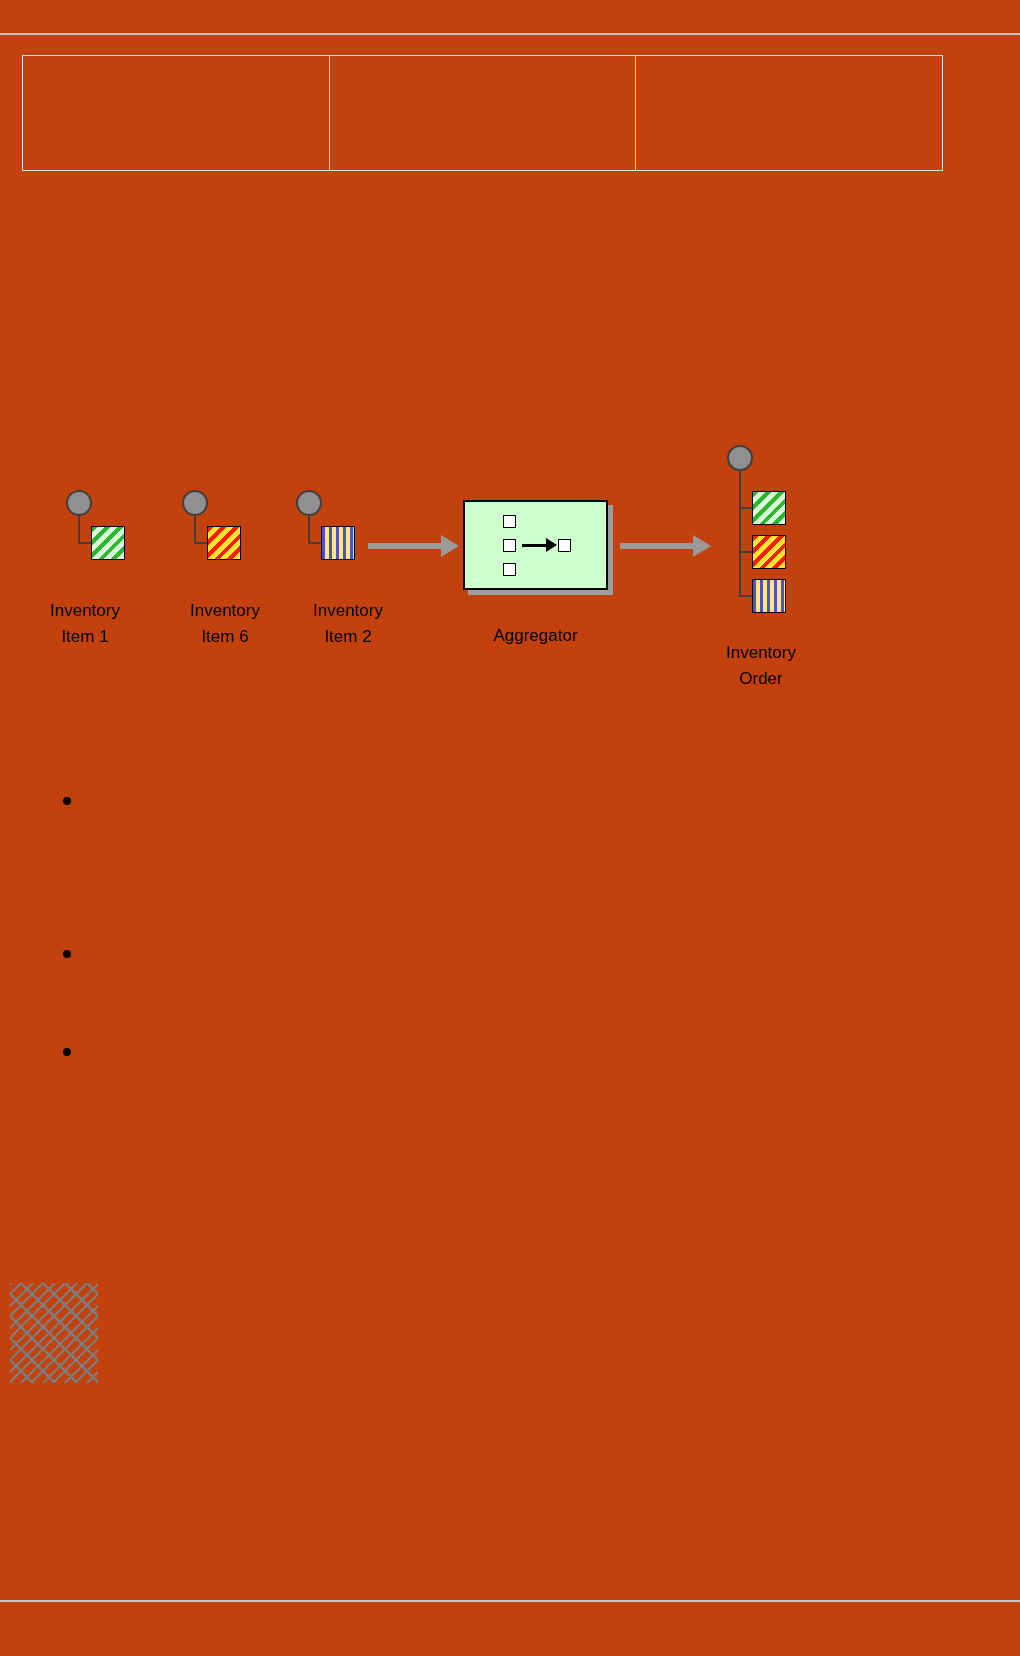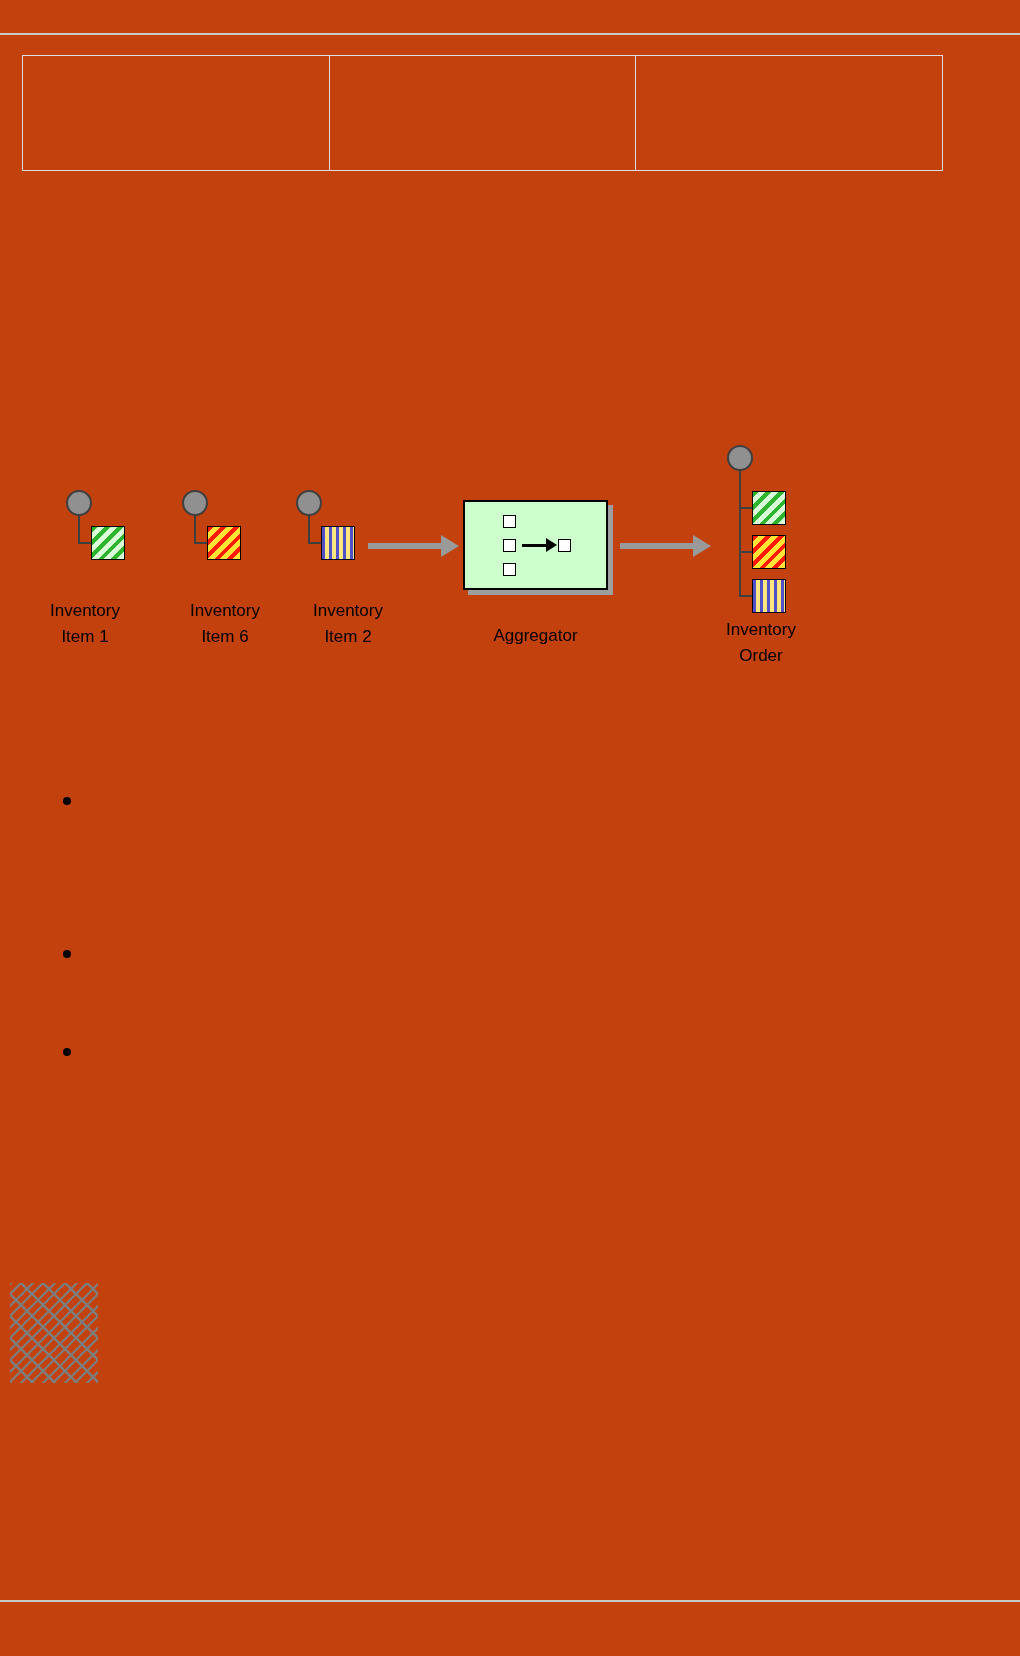--- a/index.html
+++ b/index.html
@@ -130,21 +130,21 @@
       <div class="branch" style="top:150px;"></div>
       <div class="sq green" style="top:46px;"></div>
       <div class="sq redyellow" style="top:90px;"></div>
       <div class="sq bluevert" style="top:134px;"></div>
     </div>
 
     <div class="label" style="left:33px;top:158px;width:104px;">Inventory Item 1</div>
     <div class="label" style="left:173px;top:158px;width:104px;">Inventory Item 6</div>
     <div class="label" style="left:296px;top:158px;width:104px;">Inventory Item 2</div>
     <div class="label" style="left:463px;top:183px;width:145px;">Aggregator</div>
-    <div class="label" style="left:709px;top:177px;width:104px;">Inventory Order</div>
+    <div class="label" style="left:709px;top:200px;width:104px;">Inventory Order</div>
   </div>
 
   <div class="bullet" style="left:63px;top:797px;"></div>
   <div class="bullet" style="left:63px;top:950px;"></div>
   <div class="bullet" style="left:63px;top:1048px;"></div>
 
   <div class="lattice-swatch">
     <svg width="88" height="100" xmlns="http://www.w3.org/2000/svg">
       <defs>
         <pattern id="lat1" width="22" height="22" patternUnits="userSpaceOnUse">

